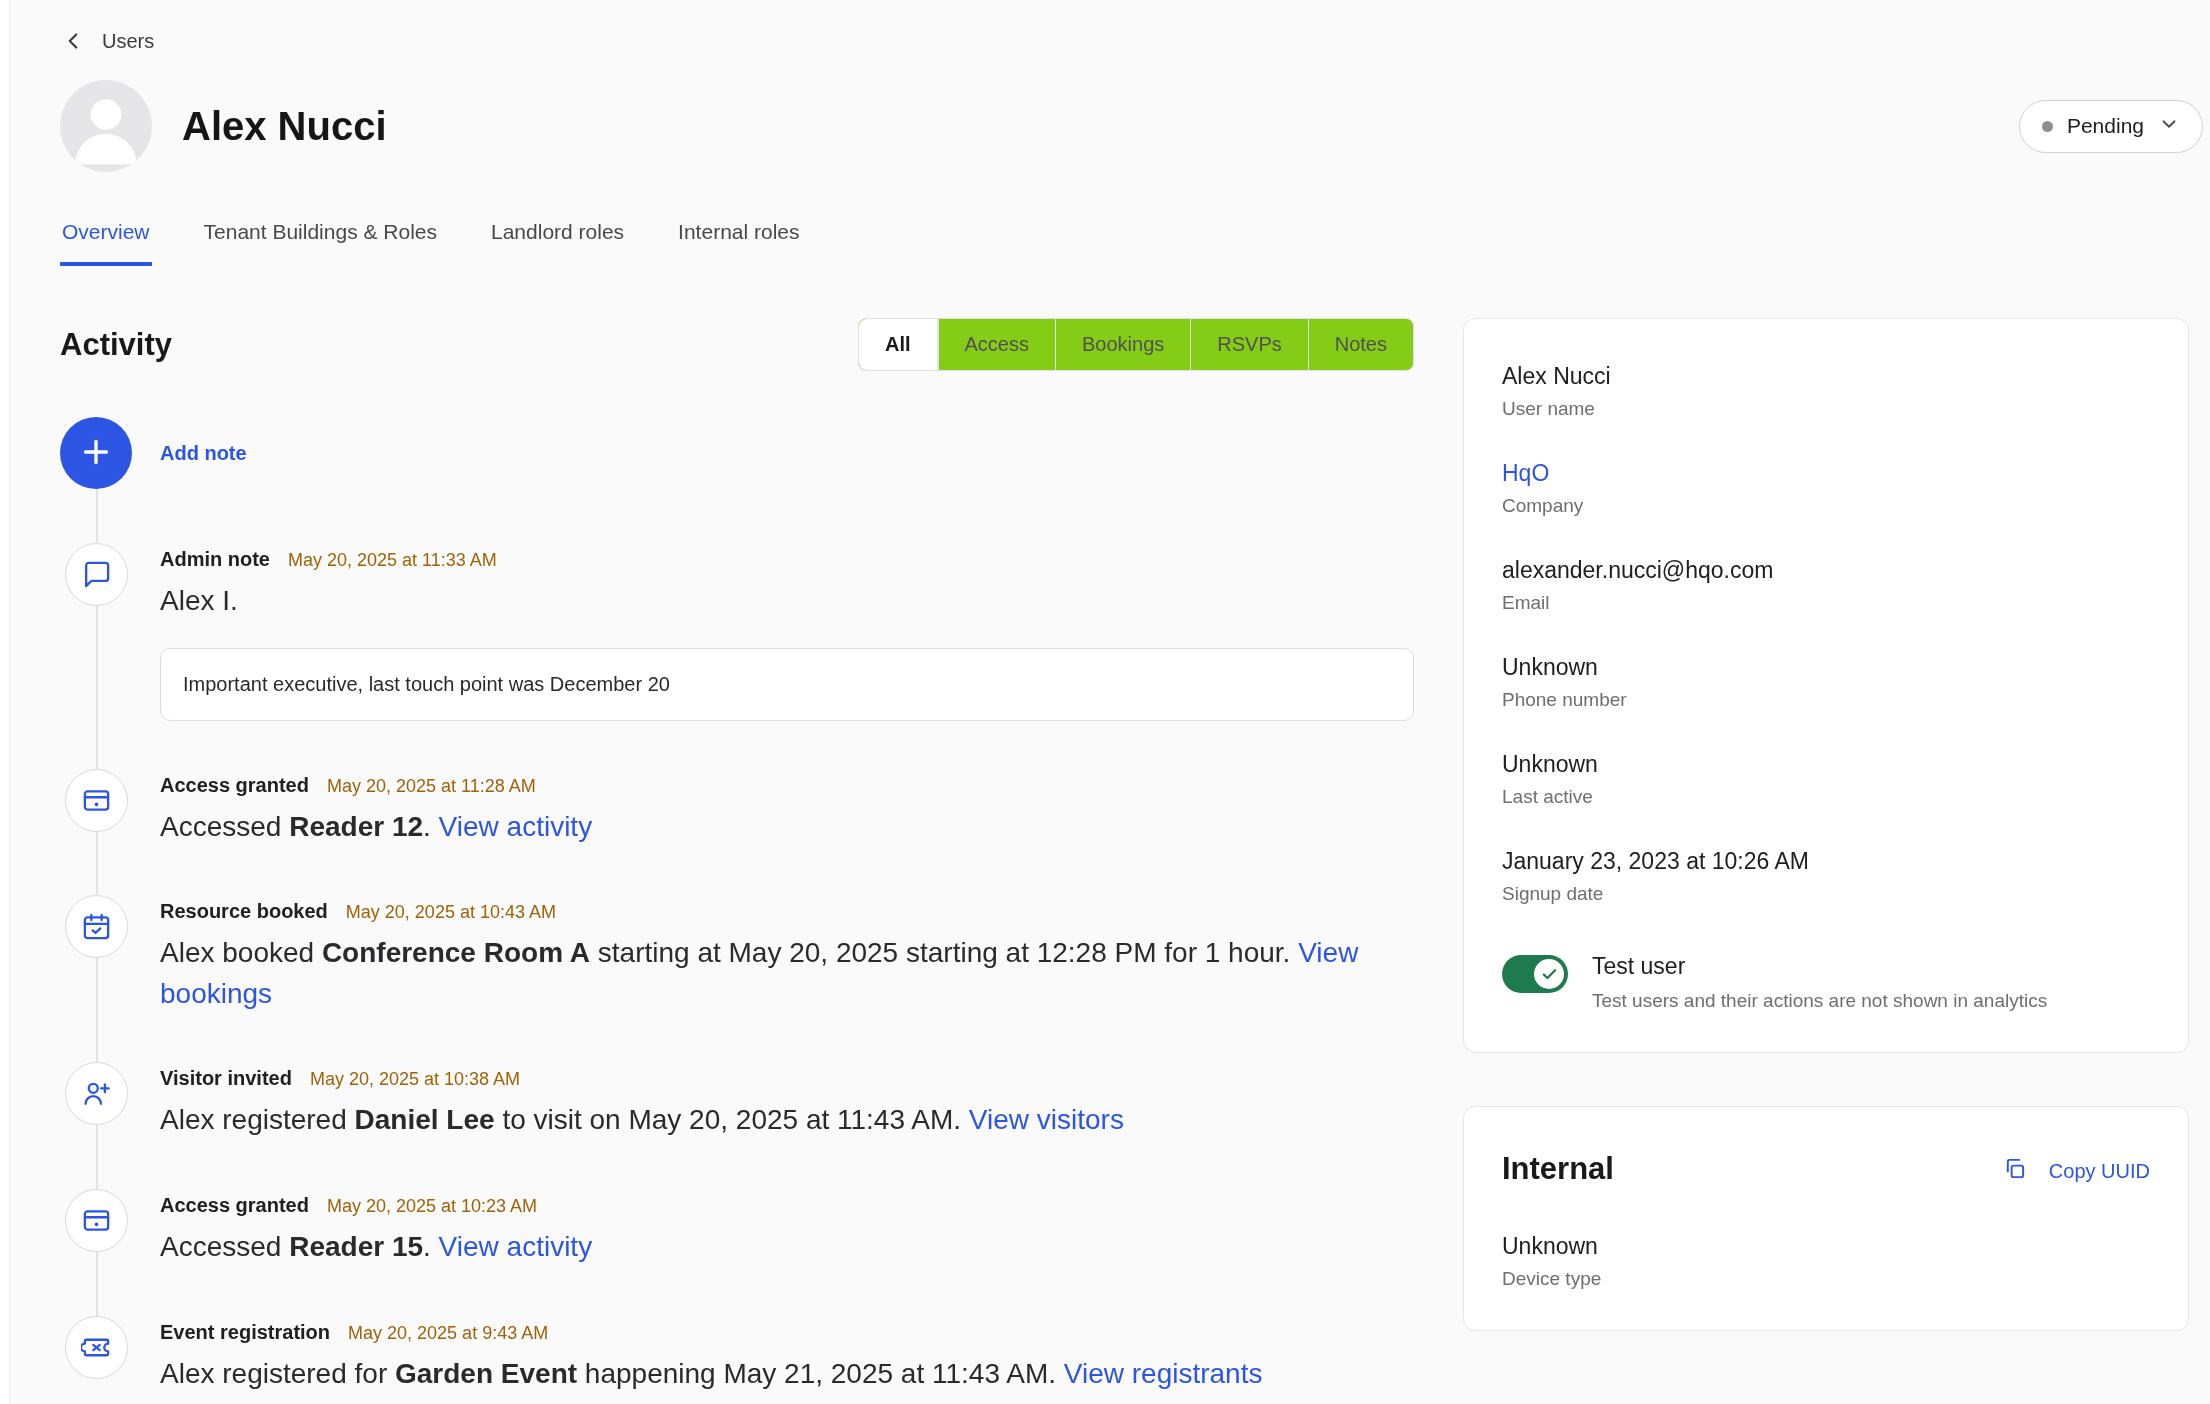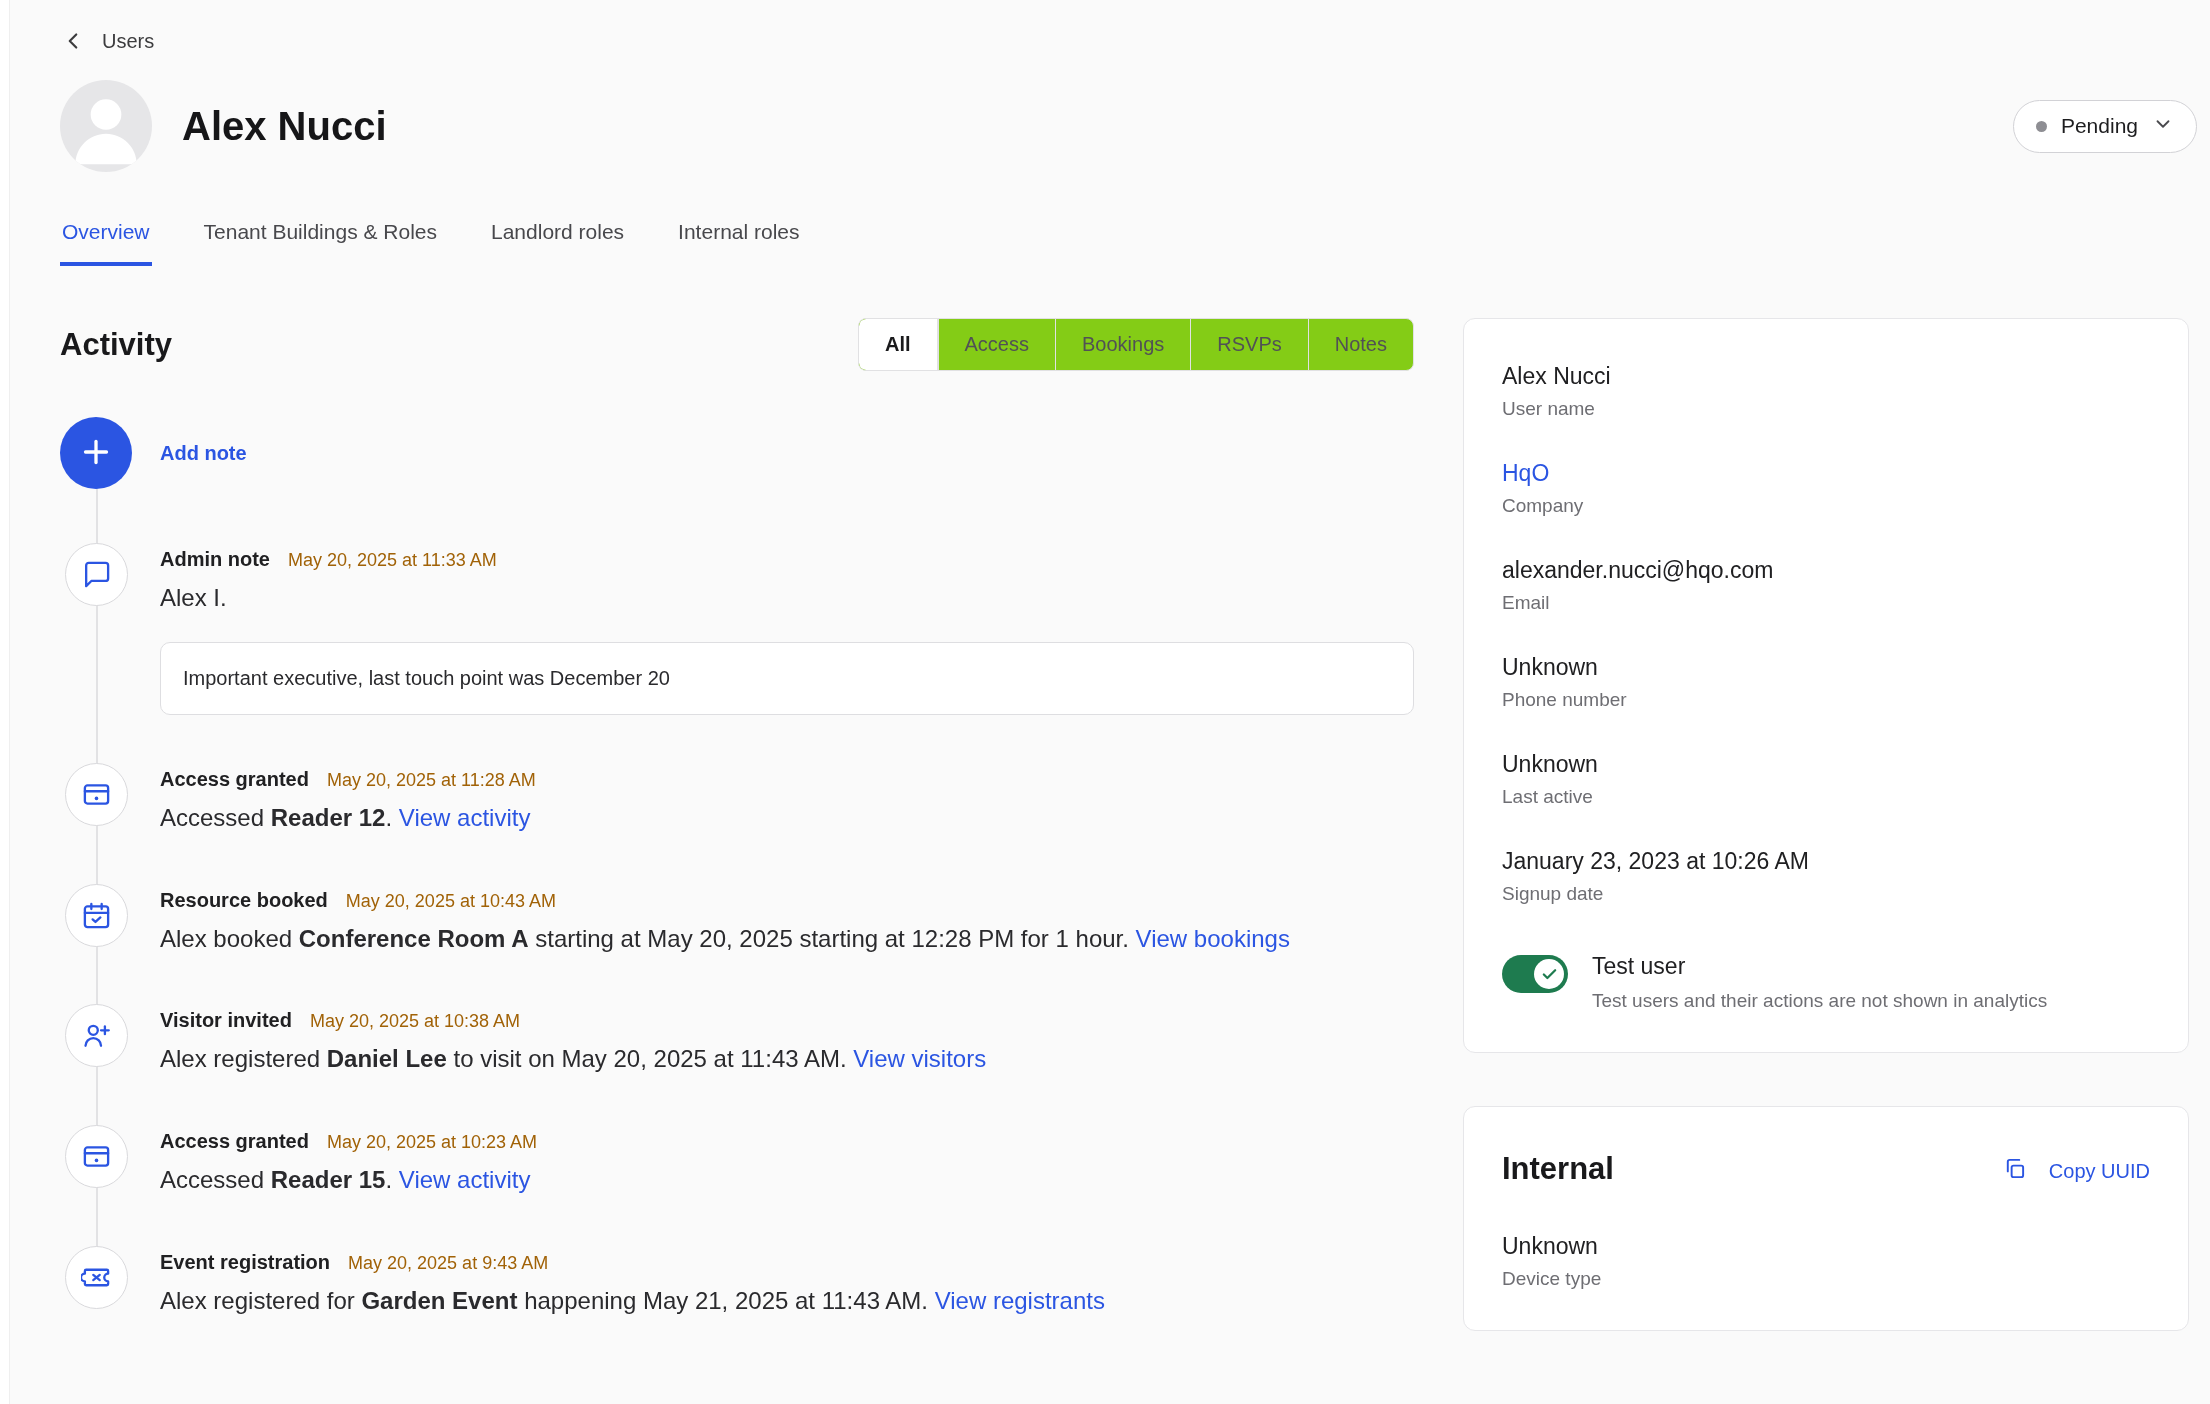--- a/index.html
+++ b/index.html
@@ -8,21 +8,21 @@
     font-family: "Liberation Sans", sans-serif;
     background: #fafafa;
     color: #1d1d1f;
     overflow: hidden;
     position: relative;
   }
   .left-rail {
     position: absolute; left: 0; top: 0; bottom: 0; width: 10px;
     background: #ffffff; border-right: 1px solid #efefef;
   }
-  .page { padding: 28px 13px 0 60px; }
+  .page { padding: 28px 7px 0 60px; }
 
   
   .breadcrumb { display: flex; align-items: center; gap: 16px; color: #3c3c3e; font-size: 20px; cursor: default; }
   .breadcrumb svg { display: block; }
 
   
   .header-row { display: flex; align-items: center; margin-top: 26px; }
   .avatar {
     width: 92px; height: 92px; border-radius: 50%;
     background: #e6e6e8; overflow: hidden; flex: none;
@@ -78,21 +78,21 @@
   .ticon-wrap { width: 72px; flex: none; display: flex; justify-content: center; }
   .ticon {
     width: 63px; height: 63px; border-radius: 50%; background: #ffffff;
     border: 1px solid #d9d9dc; color: var(--accent);
     display: flex; align-items: center; justify-content: center; flex: none;
   }
   .tcontent { flex: 1; padding-top: 5px; min-width: 0; }
   .trow { display: flex; align-items: baseline; gap: 18px; }
   .ttitle { font-size: 20px; font-weight: 700; color: #202022; }
   .ttime { font-size: 18px; color: #a16207; }
-  .tbody { margin-top: 10px; font-size: 24px; color: #2a2a2d; line-height: 1.45; }
+  .tbody { margin-top: 10px; font-size: 28px; color: #2a2a2d; line-height: 1.45; }
   .tbody b { font-weight: 700; }
   .tlink { color: var(--accent); text-decoration: none; cursor: pointer; }
   .note-box {
     margin-top: 26px; background: #fff; border: 1px solid #dedee1;
     border-radius: 10px; padding: 24px 22px; font-size: 20px; color: #2a2a2d;
   }
 
   
   .card {
     background: #ffffff; border: 1px solid #e6e6e9; border-radius: 12px;

